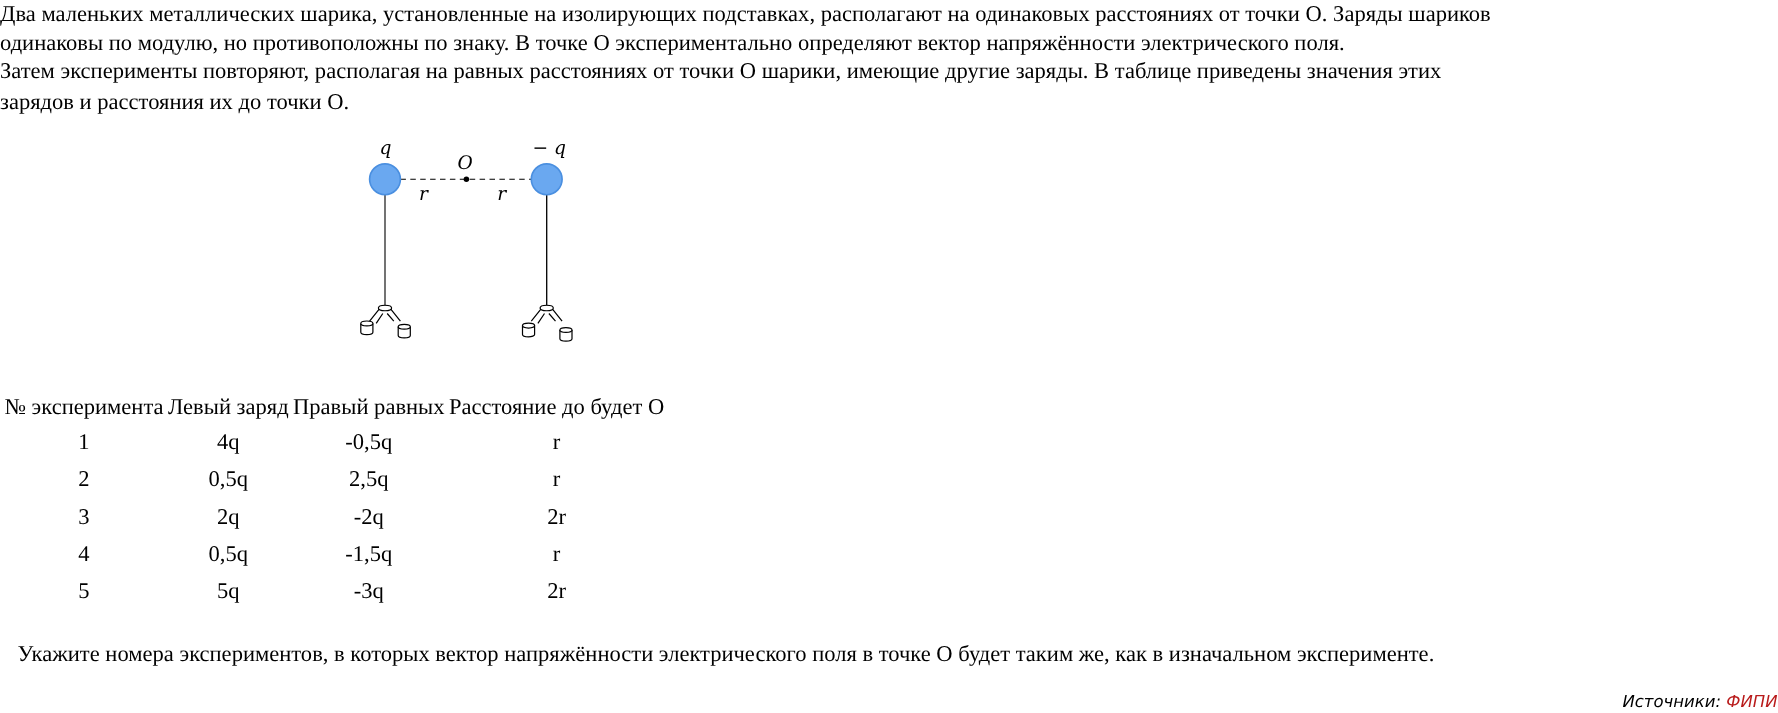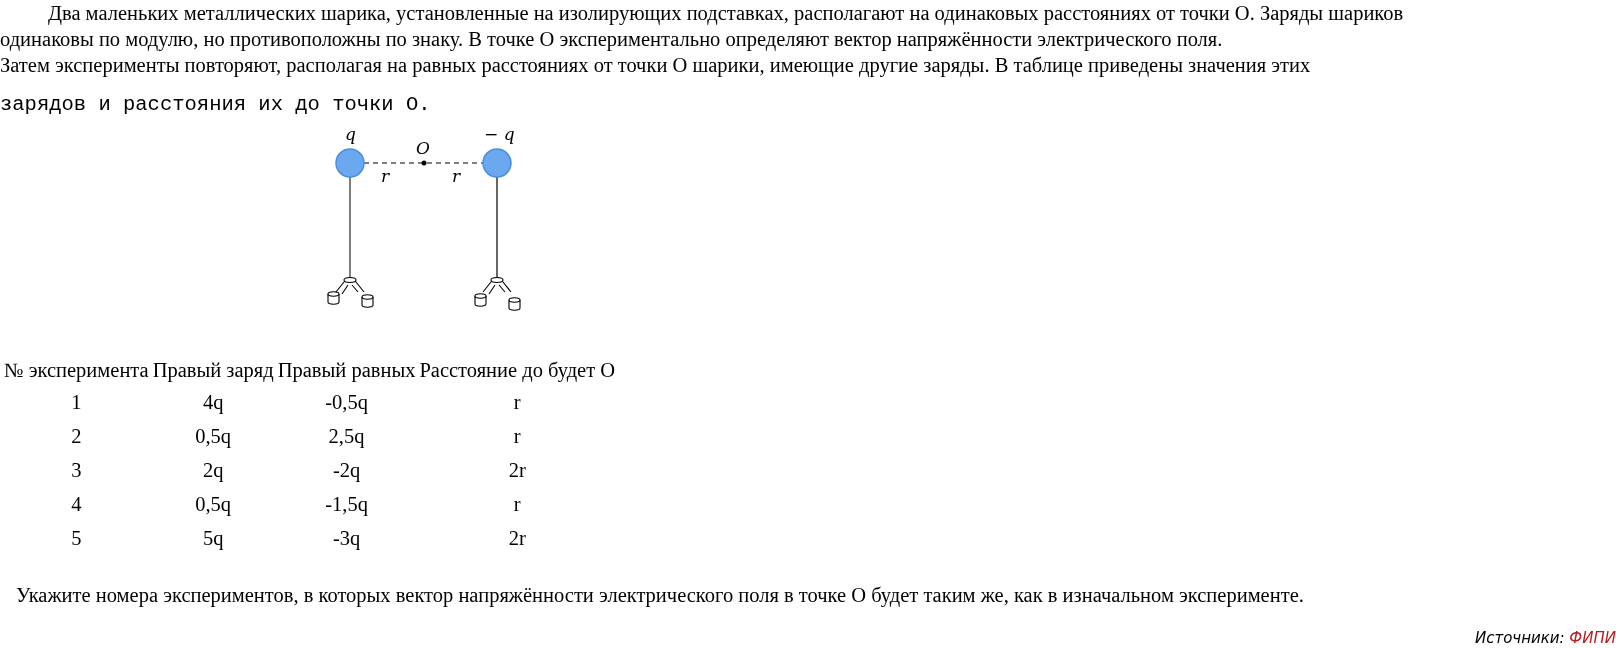--- a/index.html
+++ b/index.html
@@ -2,24 +2,24 @@
 <html><head>
 <meta charset="utf-8">
 <style>
   html, body { margin: 0; padding: 0; background: #ffffff; }
   body {
     width: 1616px; height: 648px; overflow: hidden; position: relative;
     font-family: "Liberation Serif", "DejaVu Serif", serif;
     color: #000; font-size: 20.5px;
   }
   .para { position: absolute; left: 0; margin: 0; line-height: 26px; white-space: nowrap; }
-  #p1 { top: 0px; padding-left: 48px; }
+  #p1 { top: 0px; }
   #p1b { top: 26px; }
   #p2 { top: 52px; font-family: Liberation Serif, serif; }
-  #p2b { top: 92px; font-family: Liberation Mono, monospace; }
+  #p2b { top: 80px; }
   .figure { position: absolute; left: 320px; top: 120px; width: 220px; height: 200px; }
   .figure svg { width: 220px; height: 200px; }
   .fig-label { font-family: "DejaVu Serif", serif; font-style: italic; font-size: 17px; }
   table.data {
     position: absolute; left: 2px; top: 355px;
     border-collapse: collapse; font-size: 20.5px;
   }
   table.data th { font-weight: normal; padding: 0 2px; height: 30px; text-align: right; }
   table.data td { text-align: center; height: 34px; padding: 0 2px; }
   #question { top: 582px; margin-left: 16px; }
@@ -74,21 +74,21 @@
     <text class="fig-label" x="96" y="34">O</text>
     <text class="fig-label" x="61" y="62">r</text>
     <text class="fig-label" x="132" y="62">r</text>
   </svg>
 </div>
 
 <table class="data">
   <thead>
     <tr>
       <th>№ эксперимента</th>
-      <th>Правый заряд</th>
+      <th>Левый заряд</th>
       <th>Правый равных</th>
       <th>Расстояние до будет О</th>
     </tr>
   </thead>
   <tbody>
     <tr>
       <td>1</td>
       <td>4q</td>
       <td>-0,5q</td>
       <td>r</td>

